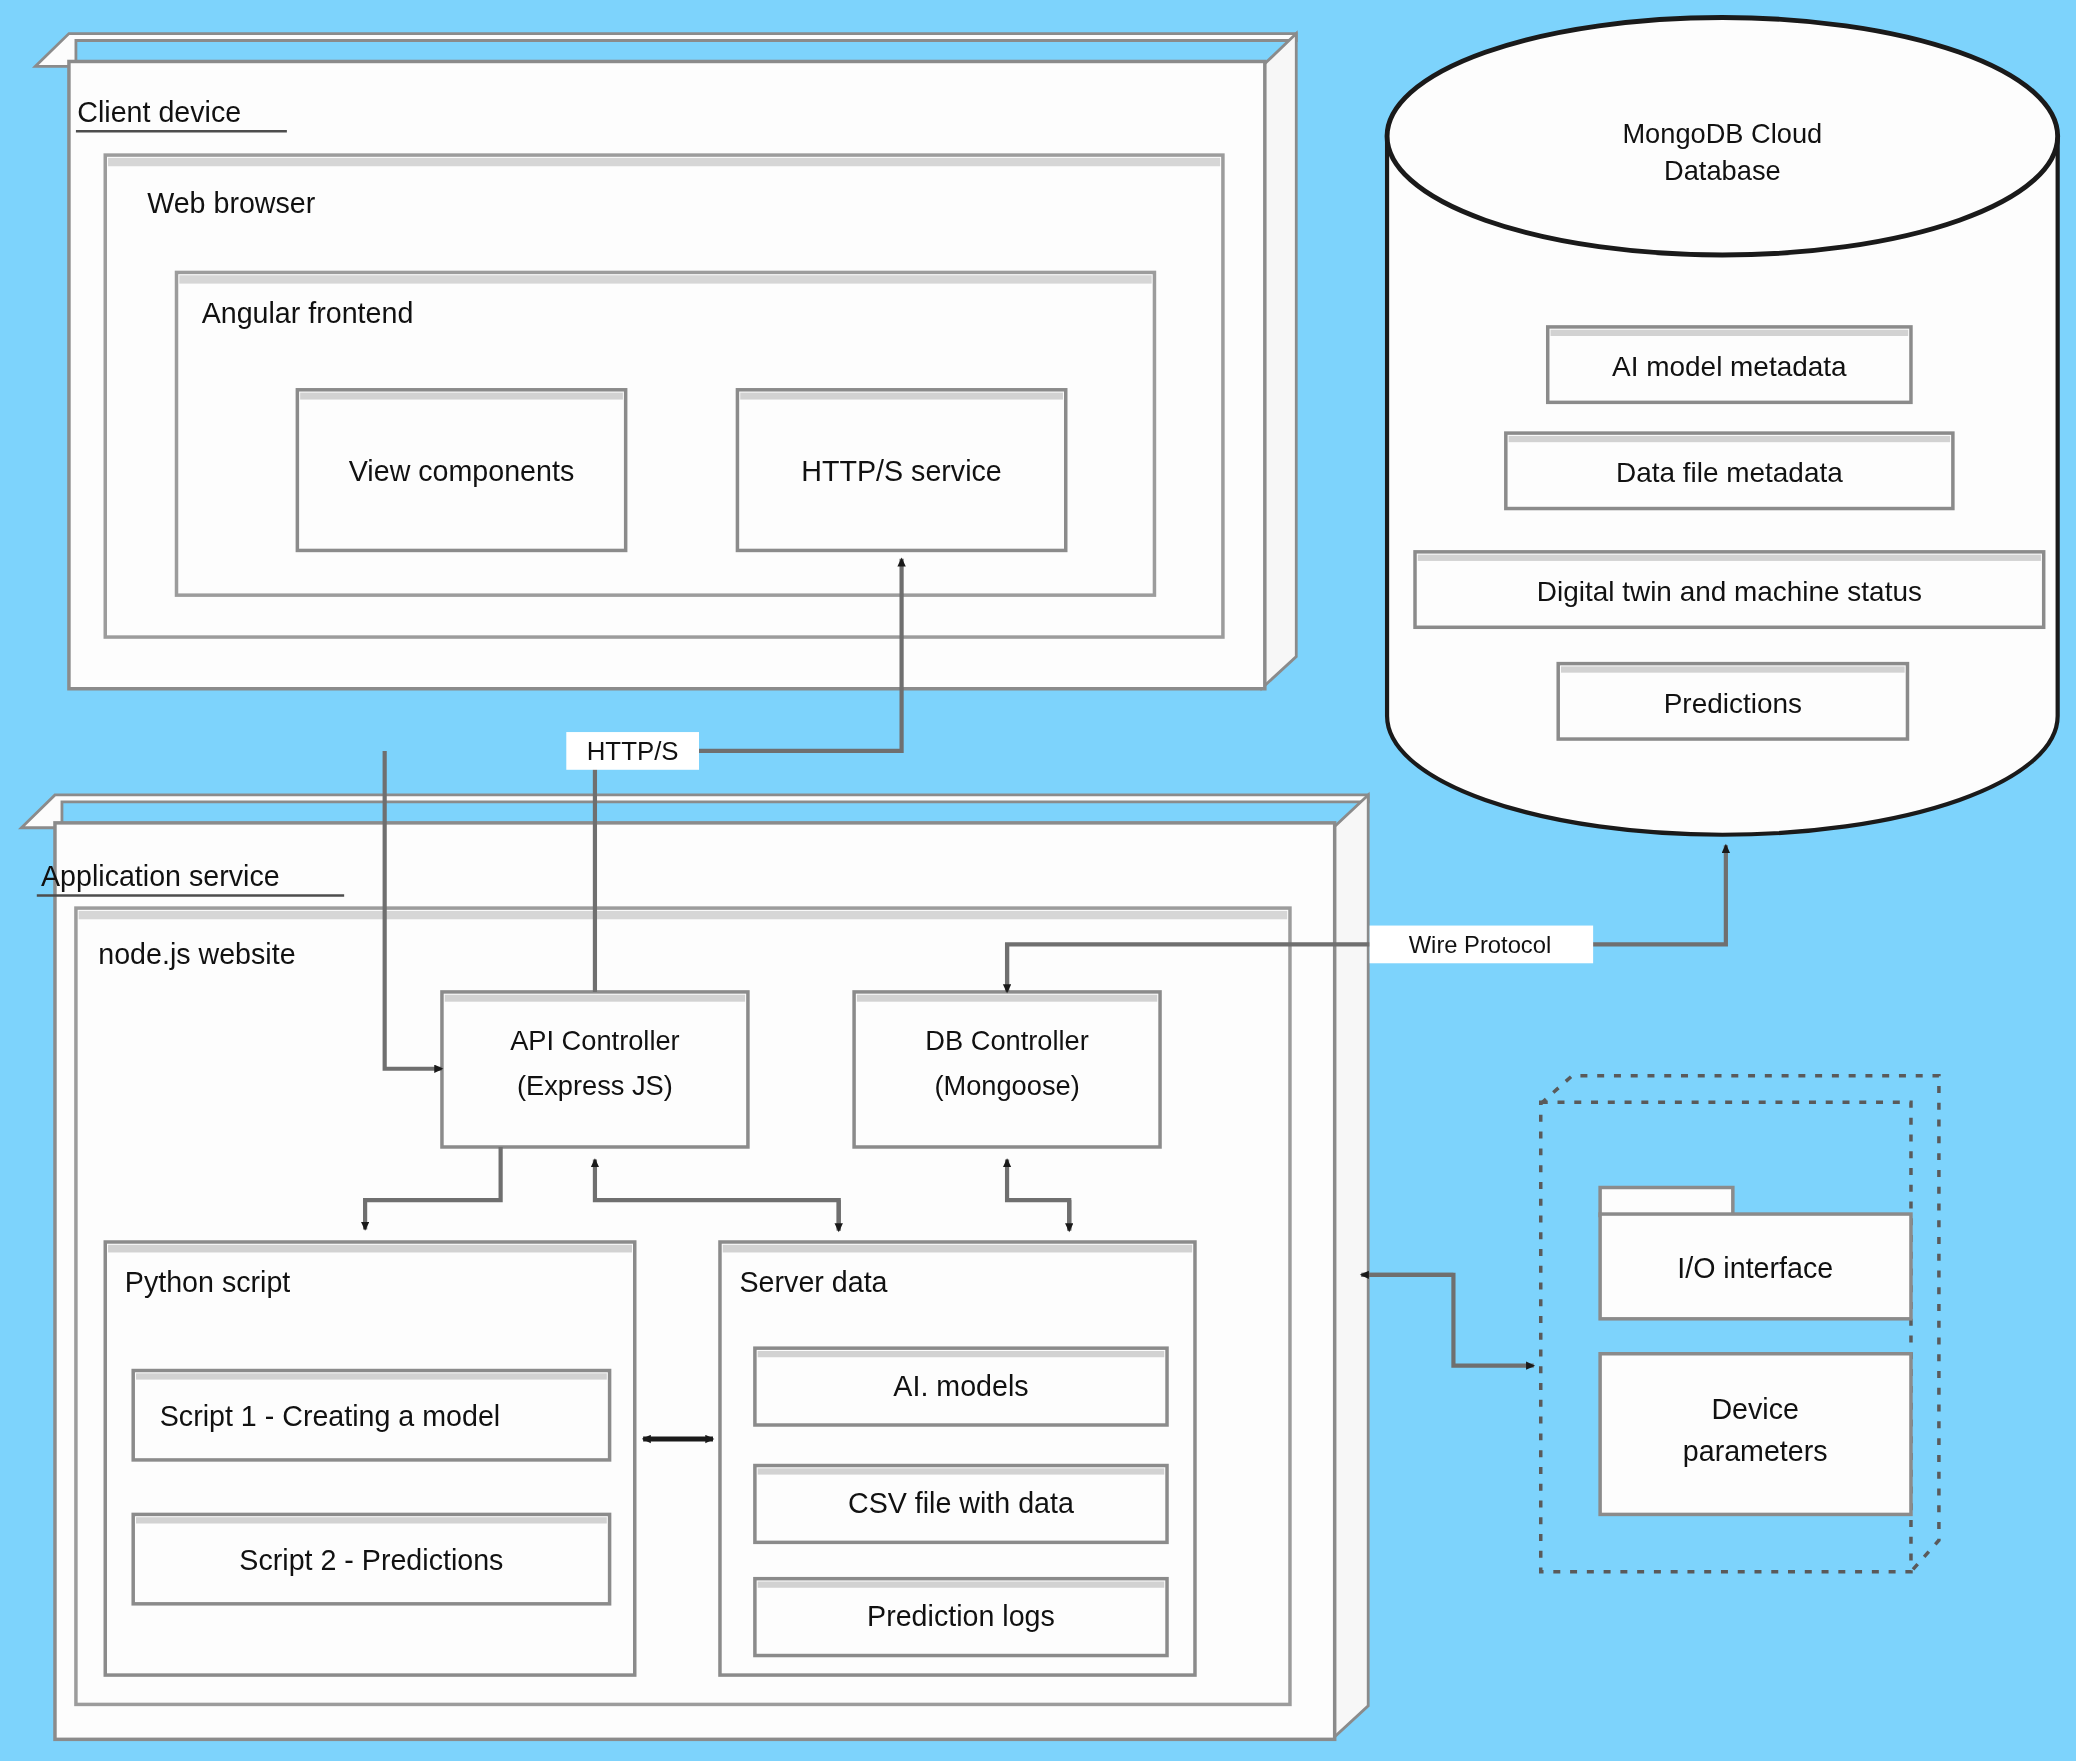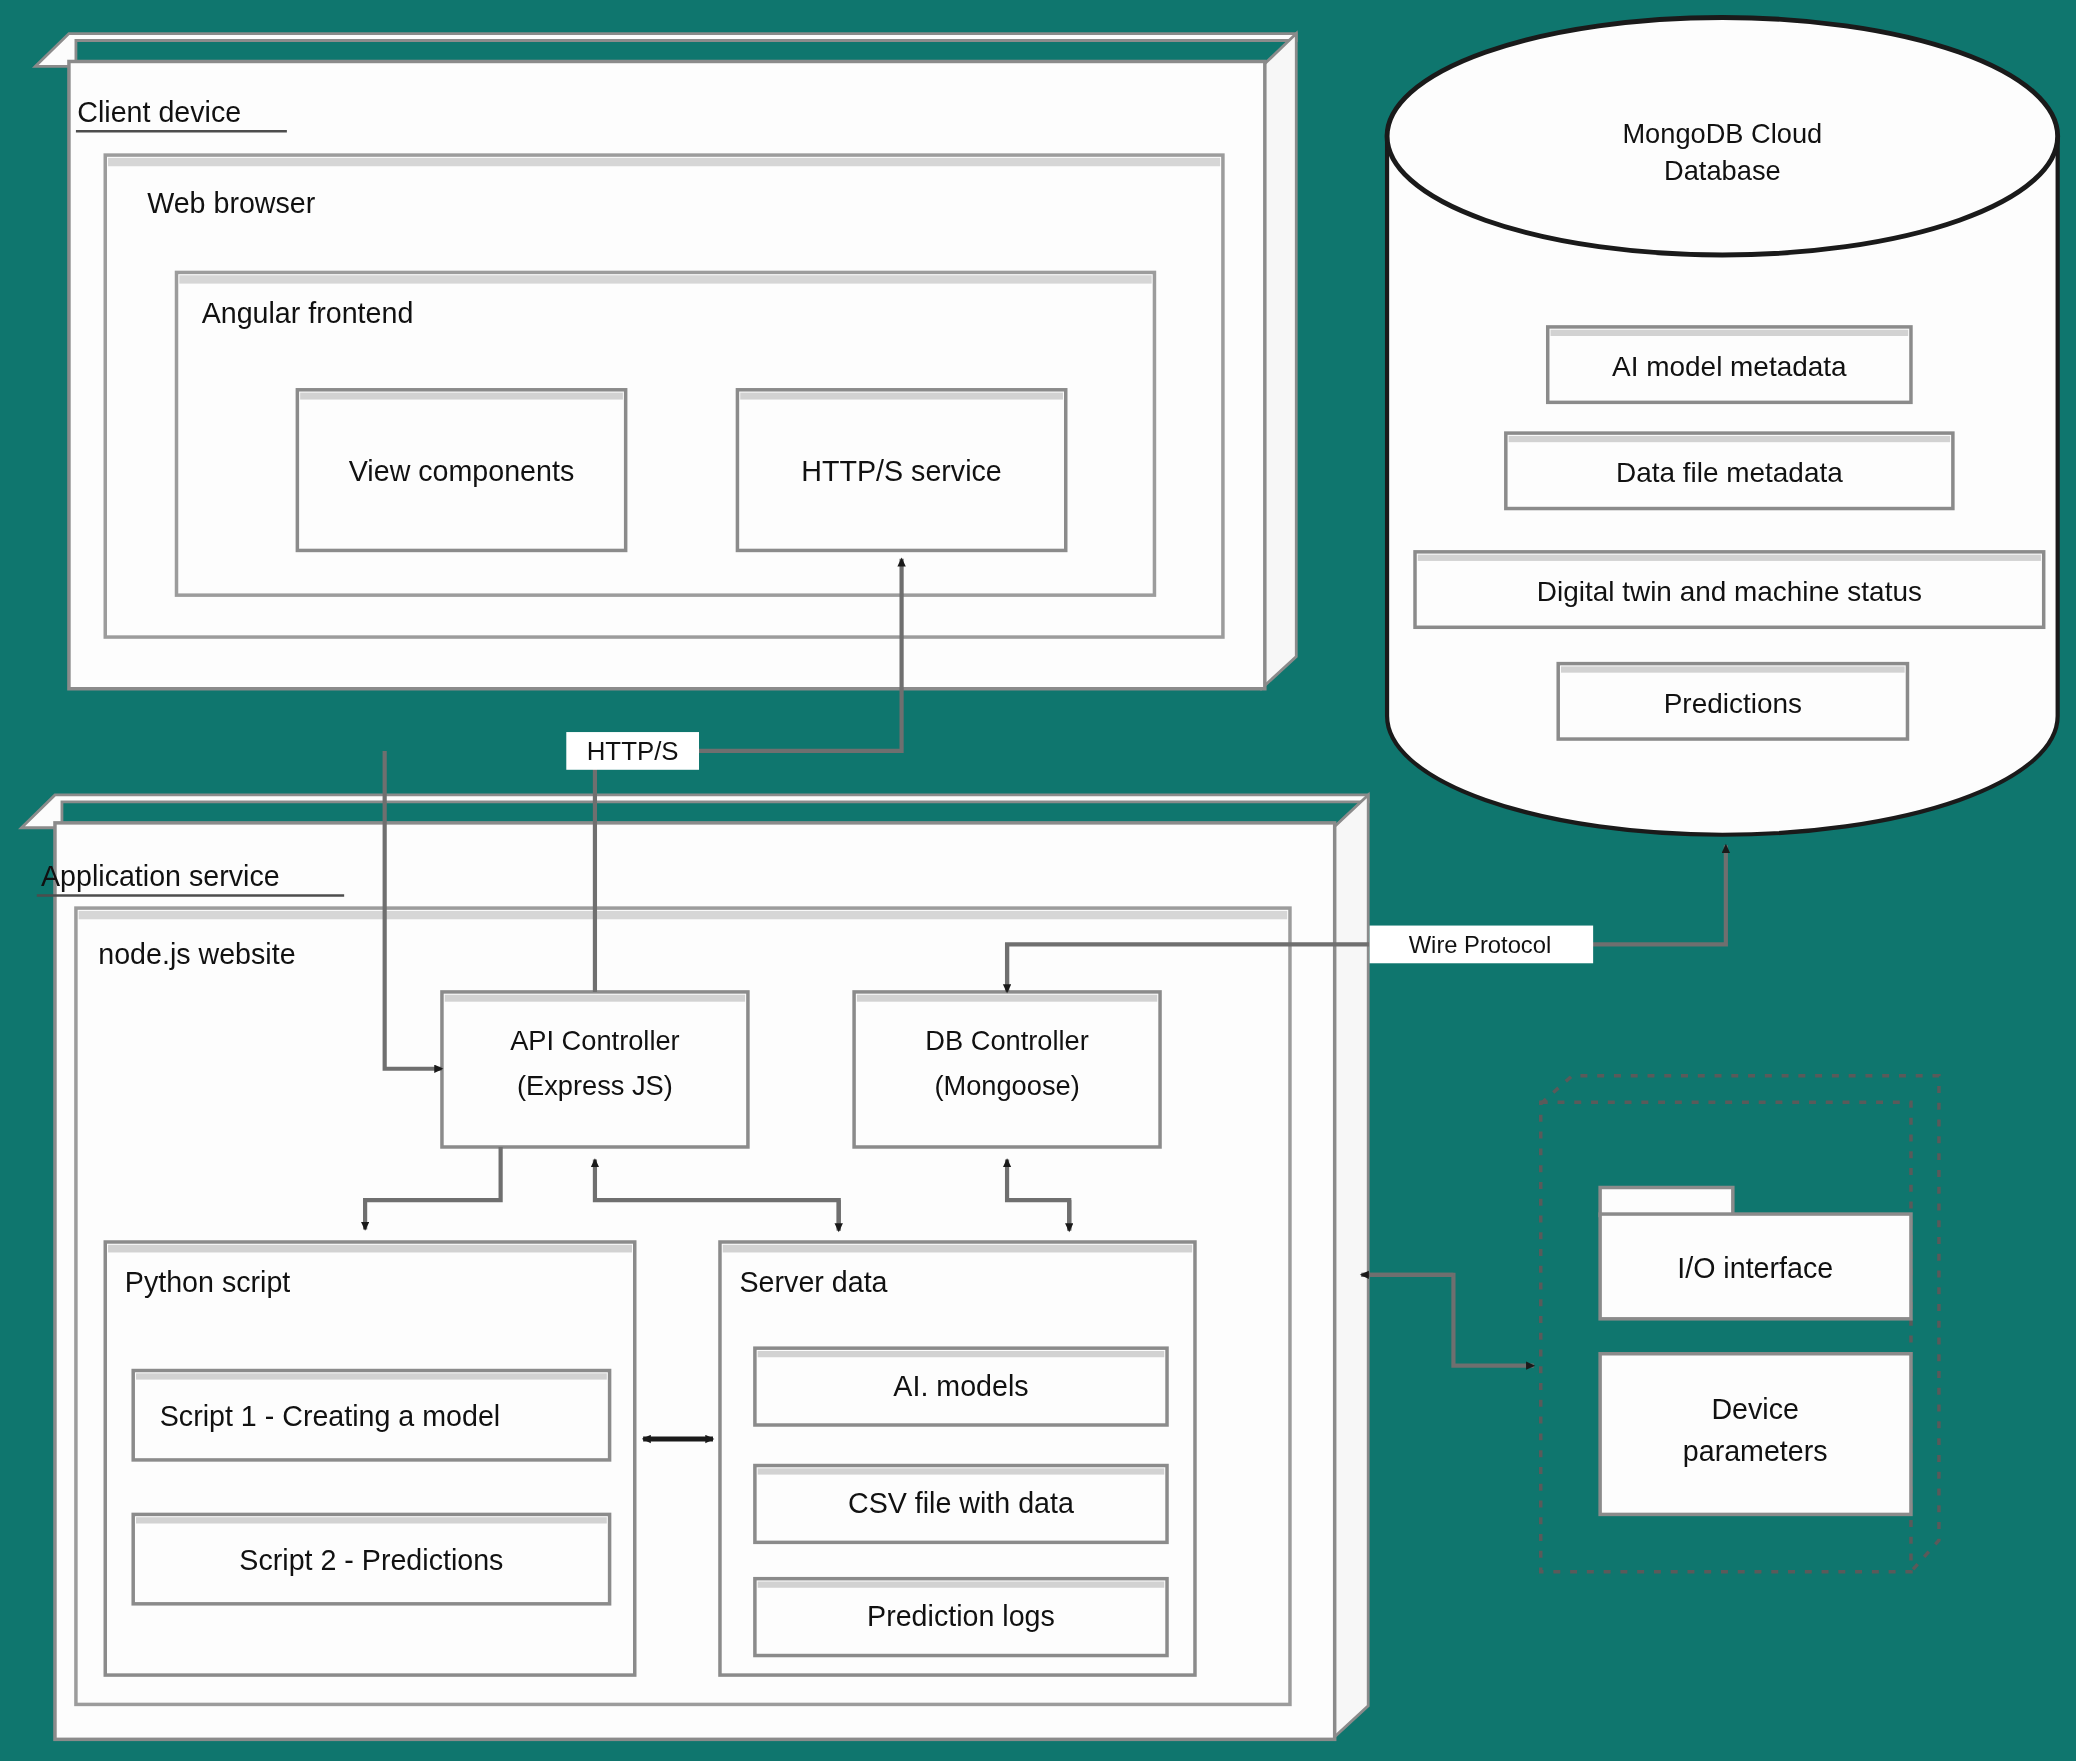--- a/index.html
+++ b/index.html
@@ -1,17 +1,17 @@
 <!DOCTYPE html>
 <html style="font-size:11.2px"><head>
 <meta charset="utf-8">
 <style>
   html,body{margin:0;padding:0;background:#ffffff;}
   body{font-family:"Liberation Sans",sans-serif;}
-  #stage{position:relative;width:2077px;height:1761px;background:#0f766e;overflow:hidden;}
+  #stage{position:relative;width:2077px;height:1761px;background:#7dd3fc;overflow:hidden;}
   svg{display:block;}
   .lbl{font-family:"Liberation Sans",sans-serif;fill:#111;}
 </style>
 </head>
 <body>
 
 <div id="stage">
 <svg width="2077" height="1761" viewBox="0 0 2972 2521" xmlns="http://www.w3.org/2000/svg">
 
   <defs>

